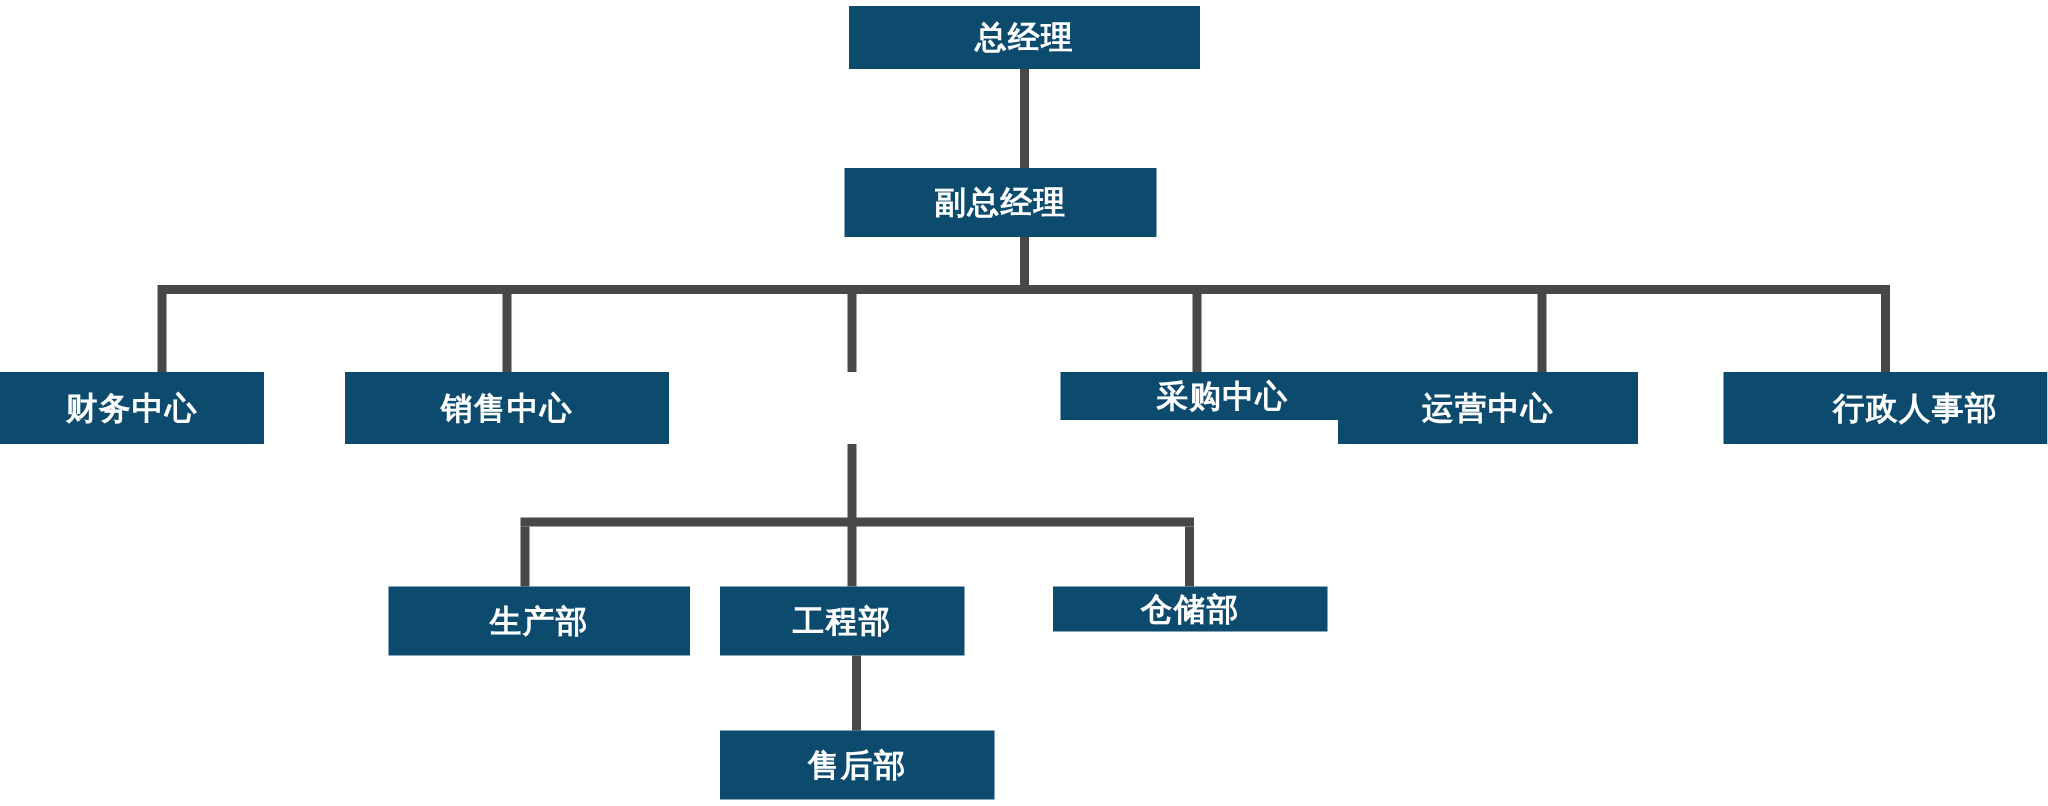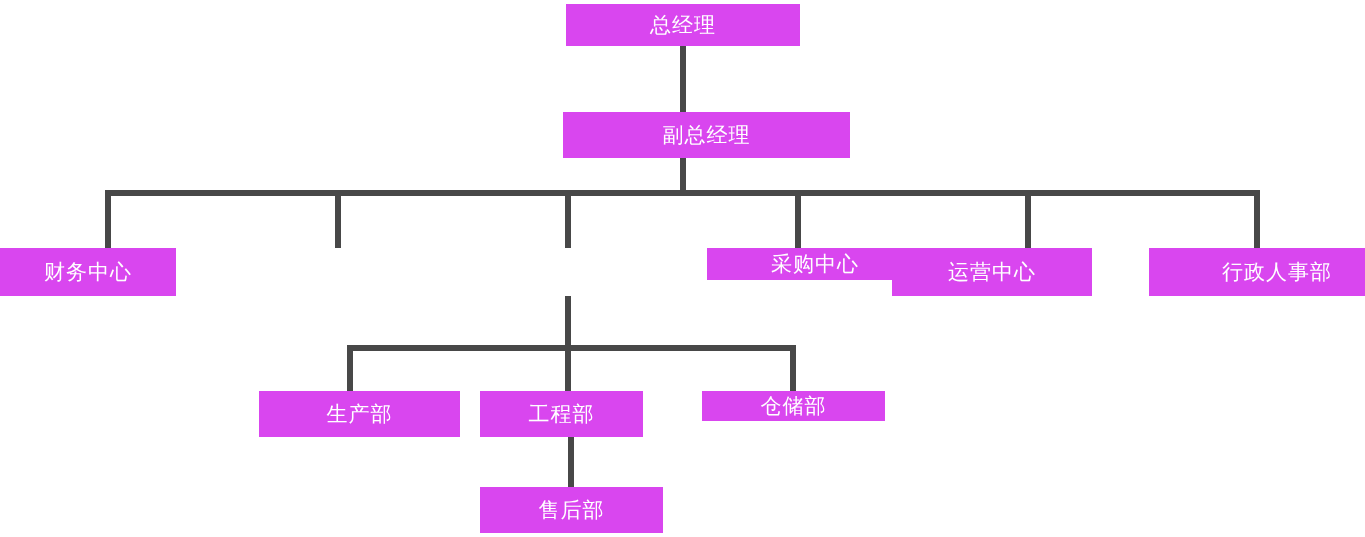--- a/index.html
+++ b/index.html
@@ -6,38 +6,38 @@
   .canvas {
     position: relative;
     width: 1365px;
     height: 537px;
     background: #ffffff;
     overflow: hidden;
     font-family: "Liberation Sans", "DejaVu Sans", sans-serif;
   }
   .node {
     position: absolute;
-    background: #d946ef;
+    background: #0c4a6e;
     color: #ffffff;
     font-size: 21px;
-    font-weight: normal;
+    font-weight: bold;
     display: flex;
     align-items: center;
     justify-content: center;
     letter-spacing: 1px;
     box-sizing: border-box;
   }
   .line {
     position: absolute;
     background: #484848;
   }
   
   .n-gm   { left: 566px; top: 4px;   width: 234px; height: 42px; }
   
-  .n-dgm  { left: 563px; top: 112px; width: 287px; height: 46px; }
+  .n-dgm  { left: 563px; top: 112px; width: 208px; height: 46px; }
   
   .n-fin  { left: 0px;    top: 248px; width: 176px; height: 48px; }
   .n-sal  { left: 230px;  top: 248px; width: 216px; height: 48px; }
   .n-mfg  { left: 460px;  top: 248px; width: 216px; height: 48px; }
   .n-pro  { left: 707px;  top: 248px; width: 216px; height: 32px; }
   .n-ops  { left: 892px;  top: 248px; width: 200px; height: 48px; }
   .n-adm  { left: 1149px; top: 248px; width: 256px; height: 48px; }
   
   .n-prd  { left: 259px; top: 391px; width: 201px; height: 46px; }
   .n-eng  { left: 480px; top: 391px; width: 163px; height: 46px; }
@@ -77,20 +77,21 @@
   <div class="line c-d6"></div>
   <div class="line c-v3"></div>
   <div class="line c-h2"></div>
   <div class="line c-d7"></div>
   <div class="line c-d8"></div>
   <div class="line c-v4"></div>
 
   <div class="node n-gm">总经理</div>
   <div class="node n-dgm">副总经理</div>
   <div class="node n-fin">财务中心</div>
+  <div class="node n-sal">销售中心</div>
   <div class="node n-pro">采购中心</div>
   <div class="node n-ops">运营中心</div>
   <div class="node n-adm">行政人事部</div>
   <div class="node n-prd">生产部</div>
   <div class="node n-eng">工程部</div>
   <div class="node n-whs">仓储部</div>
   <div class="node n-aft">售后部</div>
 
 </div>
 

